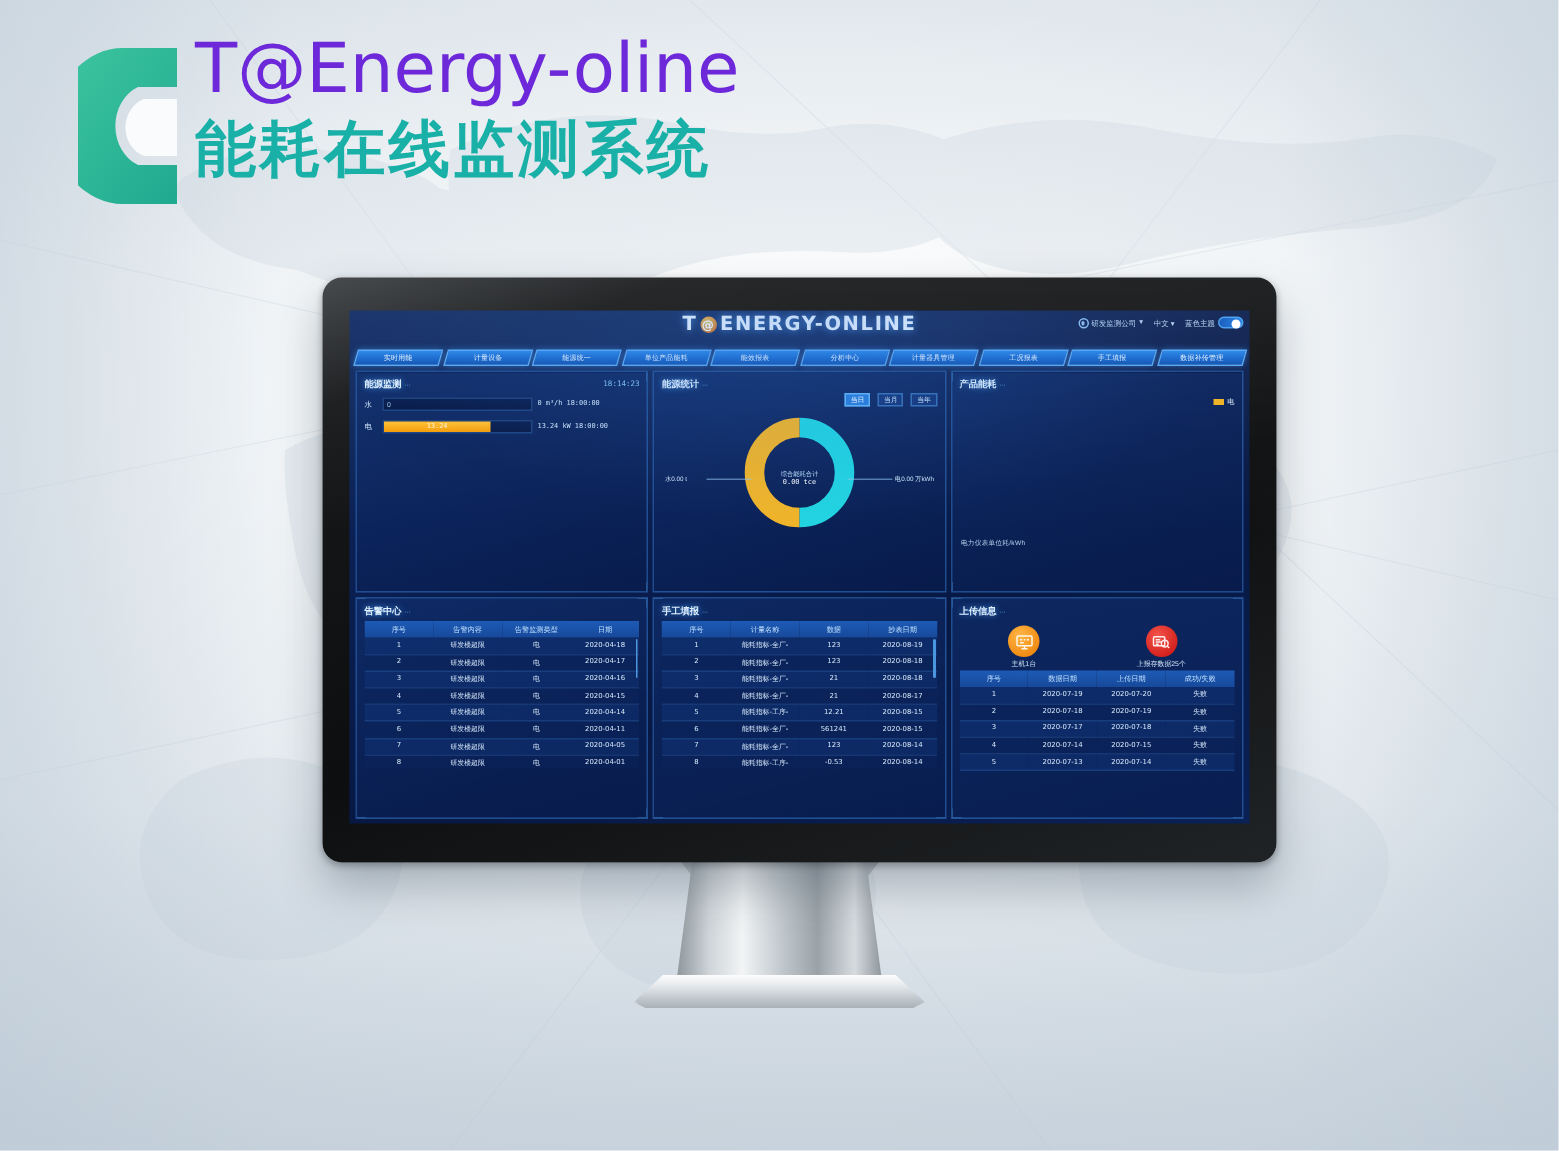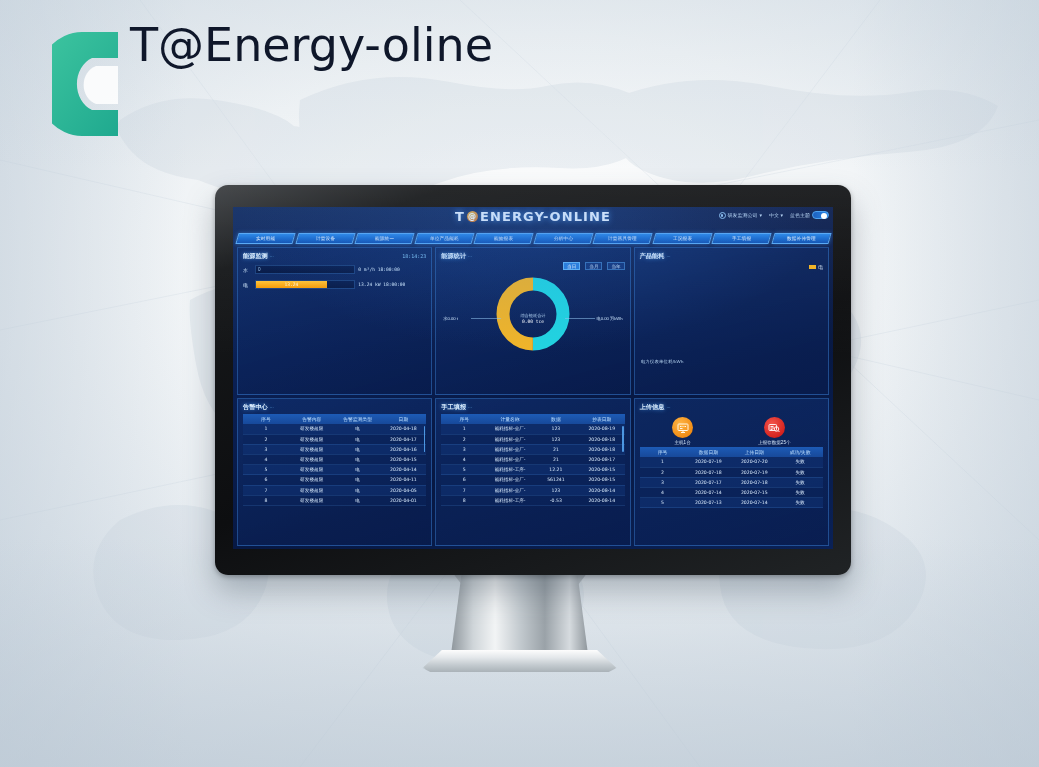--- a/index.html
+++ b/index.html
@@ -36,21 +36,21 @@
     display: flex; align-items: flex-start;
   }
   .logo-mark {
     width: 68px; height: 116px;
     position: relative; flex: none;
     margin-top: 4px;
   }
   .logo-mark svg { width: 100%; height: 100%; display: block; }
   .title-text { margin-left: 10px; margin-top: -4px; }
   .title-en {
-    font-size: 46px; font-weight: 400; color: #0f172a;
+    font-size: 46px; font-weight: 400; color: #6d28d9;
     letter-spacing: 0px; line-height: 1.18;
     font-family: "DejaVu Sans", sans-serif;
   }
   .title-cn {
     font-size: 41px; font-weight: bold; color: #19b0a8;
     letter-spacing: 2px; line-height: 1.25; margin-top: 2px;
     font-family: "DejaVu Sans", sans-serif;
   }
 
   
@@ -331,20 +331,21 @@
           <stop offset="0" stop-color="#3fc6a0"></stop>
           <stop offset="1" stop-color="#1fa98f"></stop>
         </linearGradient>
       </defs>
       <path d="M66 6 L30 6 A46 52 0 0 0 30 110 L66 110 L66 84 L40 84 A24 28 0 0 1 40 32 L66 32 Z" fill="url(#lg)"></path>
       <path d="M66 40 L44 40 A18 20 0 0 0 44 78 L66 78 Z" fill="#ffffff" opacity="0.86"></path>
     </svg>
   </div>
   <div class="title-text">
     <div class="title-en">T@Energy-oline</div>
+    <div class="title-cn">能耗在线监测系统</div>
   </div>
 </div>
 
 <div class="stand-neck"></div>
 <div class="stand-neck-inner"></div>
 <div class="stand-base"></div>
 
 <div class="monitor">
   <div class="screen">
     <div class="screen-glow"></div>

